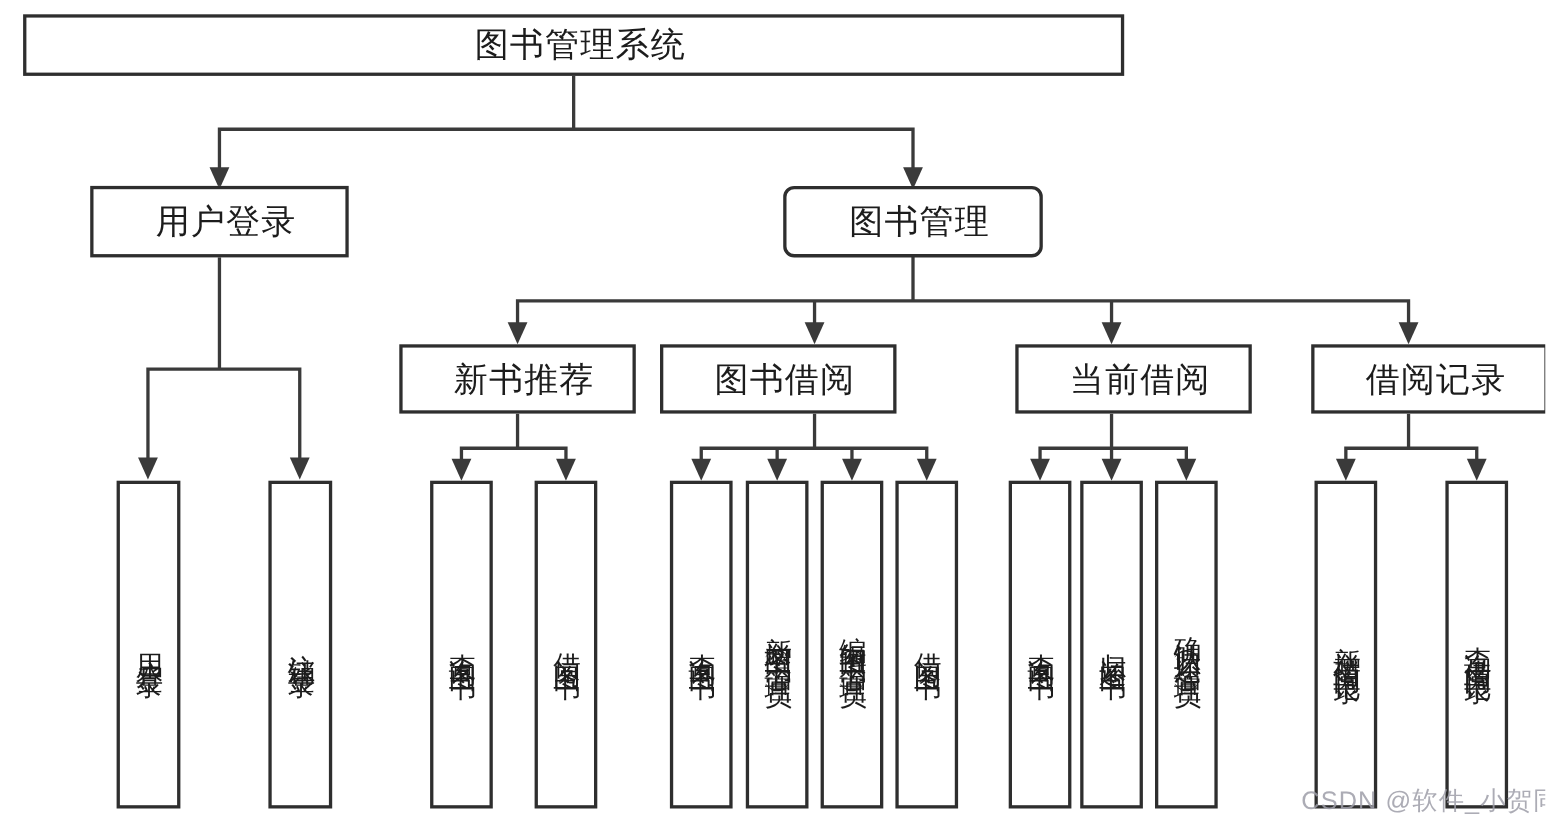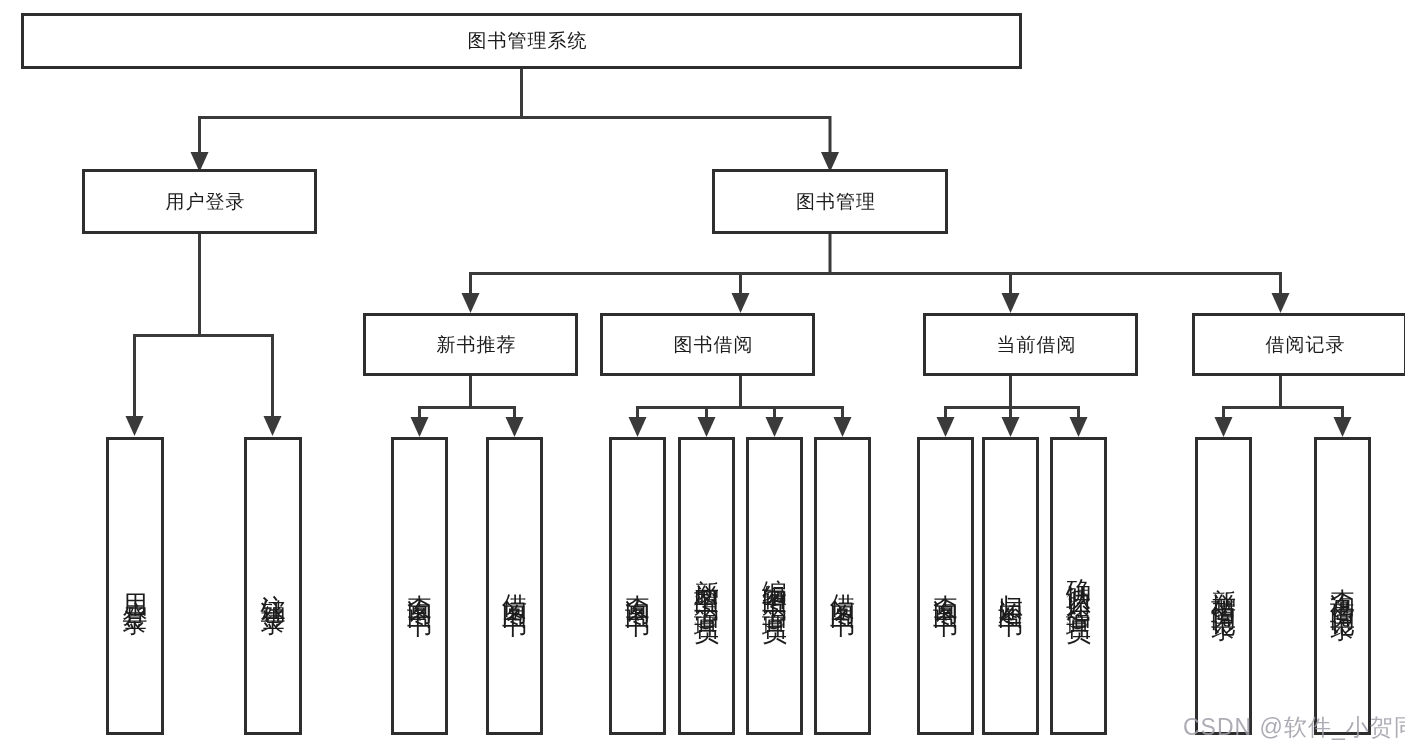--- a/index.html
+++ b/index.html
@@ -16,31 +16,31 @@
     position: absolute;
     box-sizing: border-box;
     border: 3px solid #2e2e2e;
     background: #ffffff;
     color: #1c1c1c;
     display: flex;
     align-items: center;
     justify-content: center;
     text-align: center;
   }
-  .h-node { font-size: 19px; letter-spacing: 1px; padding-left: 12px; }
+  .h-node { font-size: 31px; letter-spacing: 1px; padding-left: 12px; }
   .v-node {
     font-size: 25px;
     writing-mode: vertical-rl;
     text-orientation: mixed;
     letter-spacing: 6px;
     line-height: 1;
   }
   .root-node   { left: 21px;  top: 13px;  width: 1001px; height: 56px; }
   .lvl2-a      { left: 82px;  top: 169px; width: 235px;  height: 65px; }
-  .lvl2-b      { left: 712px; top: 169px; width: 236px;  height: 65px; }
+  .lvl2-b      { left: 712px; top: 169px; width: 236px;  height: 65px; border-radius: 10px; }
   .lvl3        { top: 313px; width: 215px; height: 63px; }
   .leaf        { top: 437px; width: 57px;  height: 298px; }
   .leaf-wide   { top: 437px; width: 58px;  height: 298px; }
   .watermark {
     position: absolute;
     left: 1183px;
     top: 712px;
     font-size: 23px;
     letter-spacing: 1px;
     color: rgba(158, 158, 168, 0.85);

